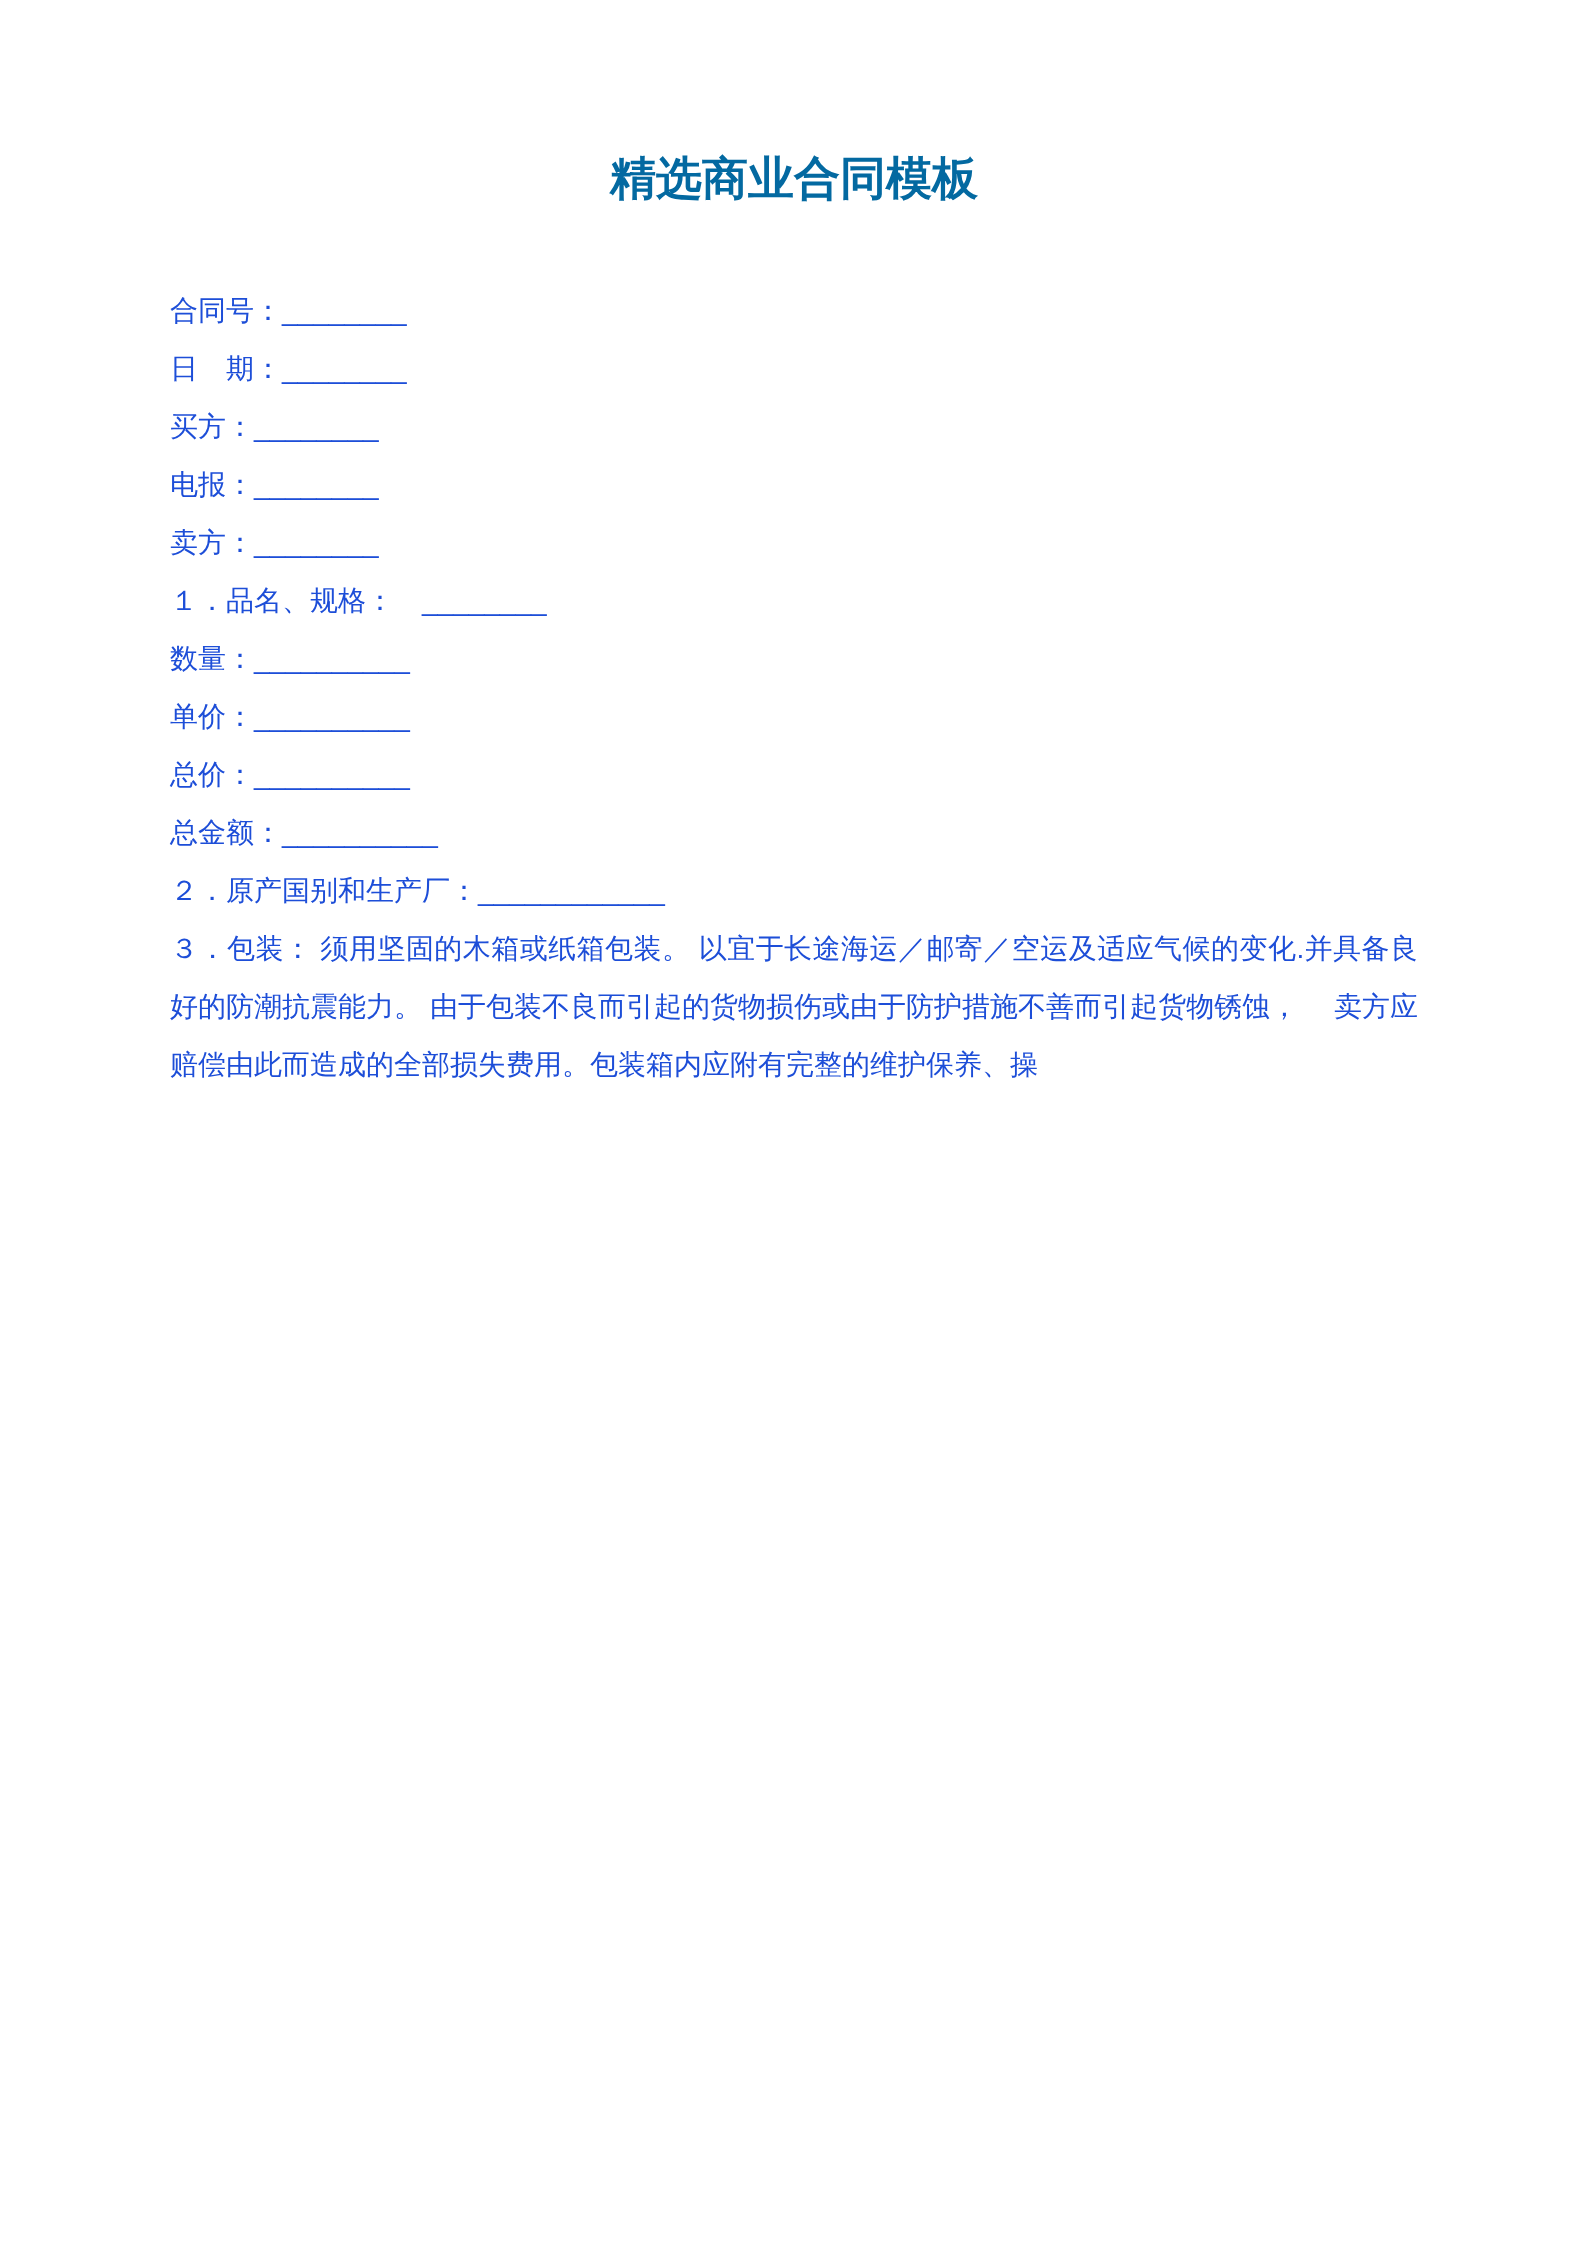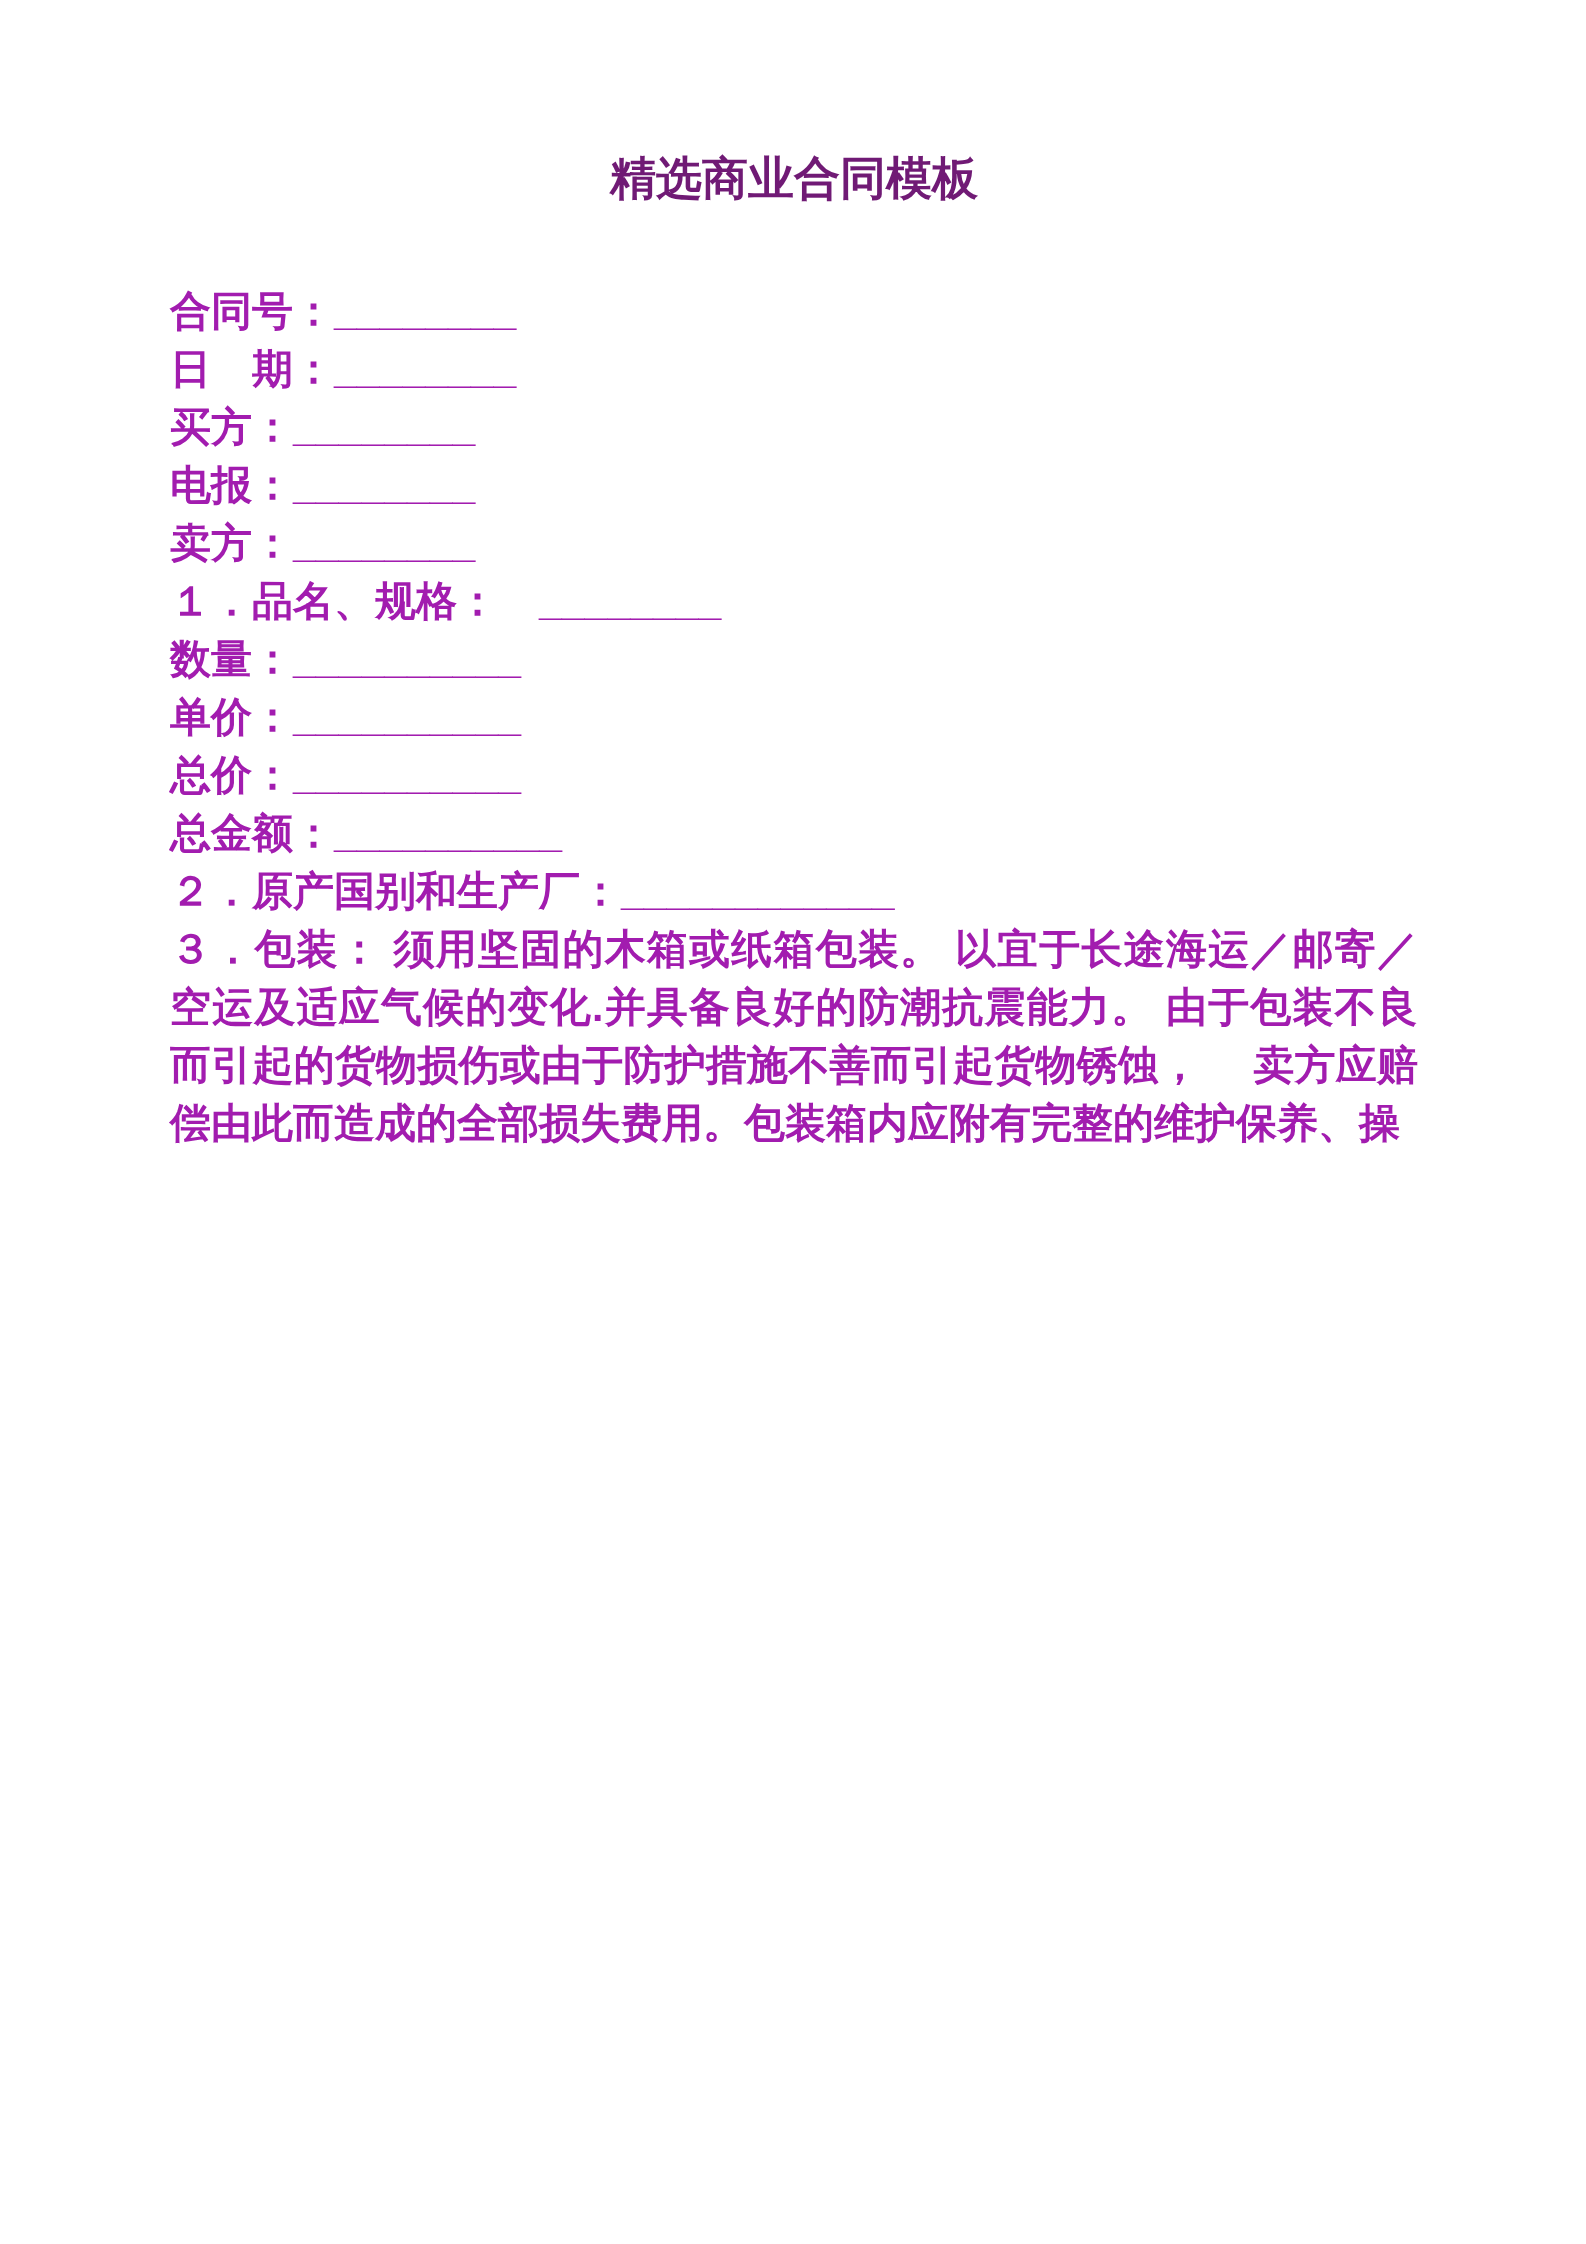--- a/index.html
+++ b/index.html
@@ -17,29 +17,29 @@
       color: #000000;
       padding: 148px 168px 0 170px;
       overflow: hidden;
     }
     .title {
       font-size: 46px;
       line-height: 60px;
       font-weight: 700;
       text-align: center;
       margin: 0 0 74px 0;
-      color: #701a75;
+      color: #0369a1;
     }
     .doc-body .line {
-      font-size: 41px;
+      font-size: 28px;
       line-height: 58px;
-      font-weight: 700;
+      font-weight: 400;
       margin: 0;
       text-align: justify;
-      color: #a21caf;
+      color: #1d4ed8;
       word-break: normal;
     }
   </style>
 </head>
 <body>
 
 <div class="page">
 
   <h1 class="title">精选商业合同模板</h1>
 

